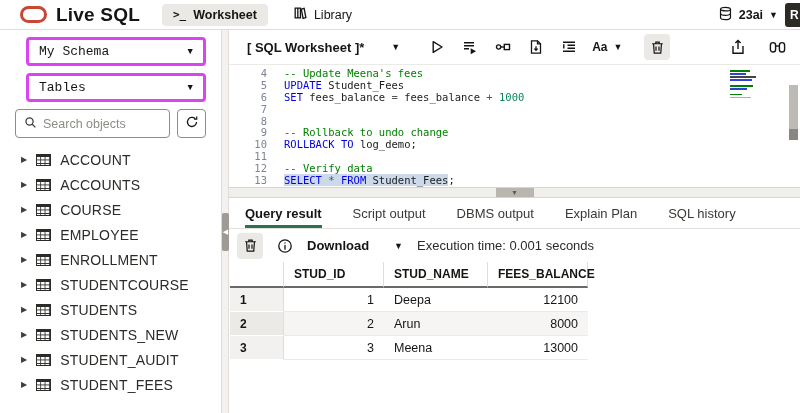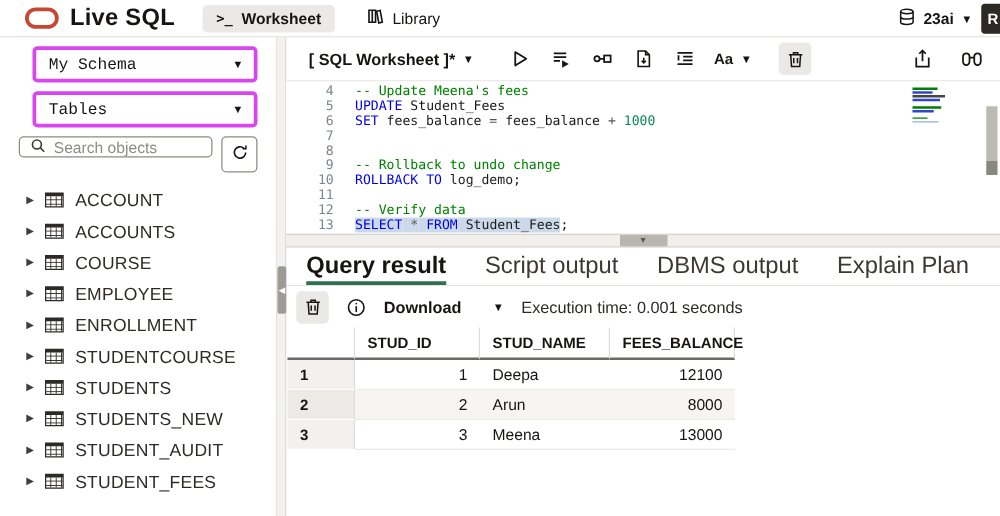--- a/index.html
+++ b/index.html
@@ -24,39 +24,39 @@
 
   
   .sidebar { width:222px; flex:0 0 222px; display:flex; flex-direction:column; border-right:1px solid #dedbd6; background:#fff; overflow:hidden; }
   .side-tabs { height:31px; display:flex; align-items:stretch; border-bottom:1px solid #e4e1dd; padding-left:16px; gap:34px; flex:0 0 31px; }
   .side-tab { display:flex; align-items:center; font-size:13px; color:#444; position:relative; cursor:pointer; }
   .side-tab.active { font-weight:700; color:#161513; }
   .side-tab.active::after { content:""; position:absolute; left:0; right:0; bottom:0; height:3px; background:#2e7150; }
   .select-box { margin:7px 15px 0 26px; height:29px; border:3px solid #d946ef; border-radius:4px; display:flex; align-items:center; padding:0 10px; font-size:13px; position:relative; cursor:pointer; background:#fff;font-family:Liberation Mono, monospace; }
   .select-box .caret { position:absolute; right:10px; }
   .search-row { margin:7px 15px 0 15px; display:flex; gap:7px; }
-  .search-input { flex:1; height:17px; border:1px solid #8f8b85; border-radius:4px; display:flex; align-items:center; padding:0 8px; gap:6px; background:#fff; }
+  .search-input { flex:1; height:29px; border:1px solid #8f8b85; border-radius:4px; display:flex; align-items:center; padding:0 8px; gap:6px; background:#fff; }
   .search-input input { border:none; outline:none; width:100%; font-size:12.5px; font-family:"Liberation Sans",sans-serif; color:#161513; background:transparent; }
   .search-input input::placeholder { color:#8f8b85; }
   .refresh-btn { width:29px; height:29px; border:1px solid #8f8b85; border-radius:4px; display:flex; align-items:center; justify-content:center; background:#fff; cursor:pointer; font-size:15px; color:#161513; }
   .obj-list { margin-top:9px; overflow:hidden; }
   .obj-item { height:25px; display:flex; align-items:center; padding-left:21px; gap:9px; cursor:pointer; }
   .tri { font-size:8px; color:#403e3b; }
   .tbl-icon { width:15px; height:12px; border:1.5px solid #2c2b28; border-top:3.5px solid #2c2b28; background-image:linear-gradient(#2c2b28 1px, transparent 1px), linear-gradient(90deg,#2c2b28 1px, transparent 1px); background-size:100% 3.5px, 4.3px 100%; background-position:0 2.5px, 3.3px 0; }
   .obj-label { font-size:14px; color:#2c2b28; letter-spacing:.2px; }
 
   
   .vsplit { width:7px; flex:0 0 7px; background:#f4f2f0; border-right:1px solid #e0ddd8; position:relative; cursor:col-resize; }
   .vhandle { position:absolute; top:183px; left:0; width:7px; height:38px; background:#9e9a94; color:#fff; font-size:7px; display:flex; align-items:center; justify-content:center; border-radius:2px; }
 
   
   .main { flex:1; display:flex; flex-direction:column; min-width:0; }
 
   .ws-toolbar { height:34px; flex:0 0 34px; display:flex; align-items:center; padding:0 8px 0 18px; background:#fff; }
-  .ws-title { display:flex; align-items:center; gap:6px; font-size:13px; font-weight:600; cursor:pointer; }
+  .ws-title { display:flex; align-items:center; gap:27px; font-size:13px; font-weight:600; cursor:pointer; }
   .icon-btn { width:26px; height:26px; display:flex; align-items:center; justify-content:center; border-radius:4px; cursor:pointer; color:#161513; }
   .icon-btn svg { display:block; }
   .icon-btn.boxed { background:#ebe9e6; }
   .tools { display:flex; align-items:center; gap:7px; margin-left:24px; }
   .aa-btn { display:flex; align-items:center; gap:6px; font-size:12px; font-weight:600; cursor:pointer; padding:0 3px; }
   .ws-right { margin-left:auto; display:flex; align-items:center; gap:13px; padding-right:2px; }
 
   
   .editor { height:123px; flex:0 0 123px; position:relative; background:#fff; border-top:1px solid #eceae7; overflow:hidden; font-family:"DejaVu Sans Mono", monospace; font-size:10.5px; padding-top:3px; }
   .code-line { display:flex; height:11.9px; line-height:11.9px; white-space:pre; }
@@ -72,21 +72,21 @@
   .minimap .mm { height:1.6px; margin-bottom:1.4px; }
   .ed-scroll { position:absolute; top:2px; right:2px; width:9px; bottom:2px; }
   .ed-thumb { position:absolute; top:18px; width:9px; height:55px; background:linear-gradient(#bdbab5 0 80%, #8a8782 80% 100%); }
 
   
   .hsplit { height:11px; flex:0 0 11px; background:#f1efec; border-top:1px solid #d8d5d0; border-bottom:1px solid #d8d5d0; position:relative; cursor:row-resize; }
   .hhandle { position:absolute; left:50%; transform:translateX(-50%); top:0; width:38px; height:9px; background:#b9b5af; color:#5c5a56; font-size:7px; display:flex; align-items:center; justify-content:center; }
 
   
   .result-tabs { height:31px; flex:0 0 31px; display:flex; align-items:stretch; gap:31px; padding-left:16px; border-bottom:1px solid #e4e1dd; background:#fff; }
-  .r-tab { display:flex; align-items:center; font-size:19px; color:#3a3935; position:relative; cursor:pointer; white-space:nowrap; }
+  .r-tab { display:flex; align-items:center; font-size:13px; color:#3a3935; position:relative; cursor:pointer; white-space:nowrap; }
   .r-tab.active { font-weight:700; color:#161513; }
   .r-tab.active::after { content:""; position:absolute; left:0; right:0; bottom:0; height:3px; background:#2e7150; }
 
   
   .result-toolbar { height:33px; flex:0 0 33px; display:flex; align-items:center; padding-left:8px; gap:14px; background:#fff; }
   .dl-btn { display:flex; align-items:center; gap:25px; font-size:13px; font-weight:600; cursor:pointer; }
   .exec-time { font-size:13px; color:#2c2b28; }
   .info-icon { cursor:pointer; display:flex; }
 
   

